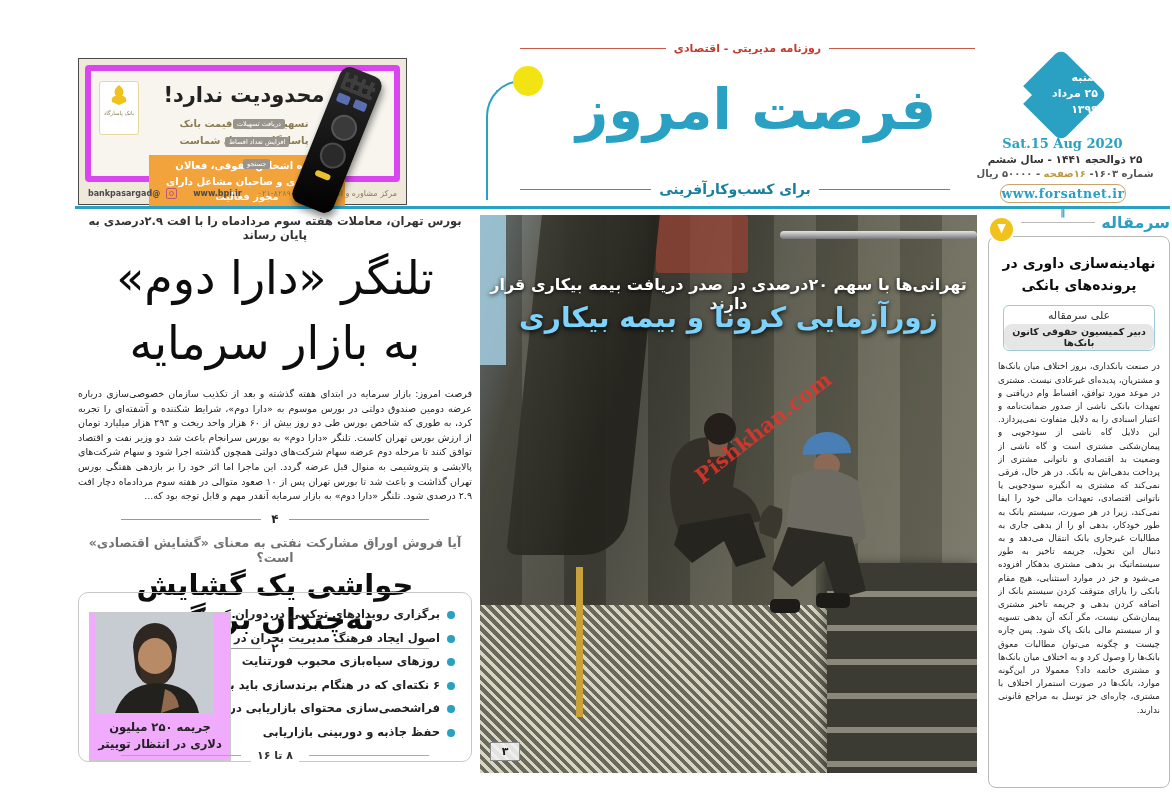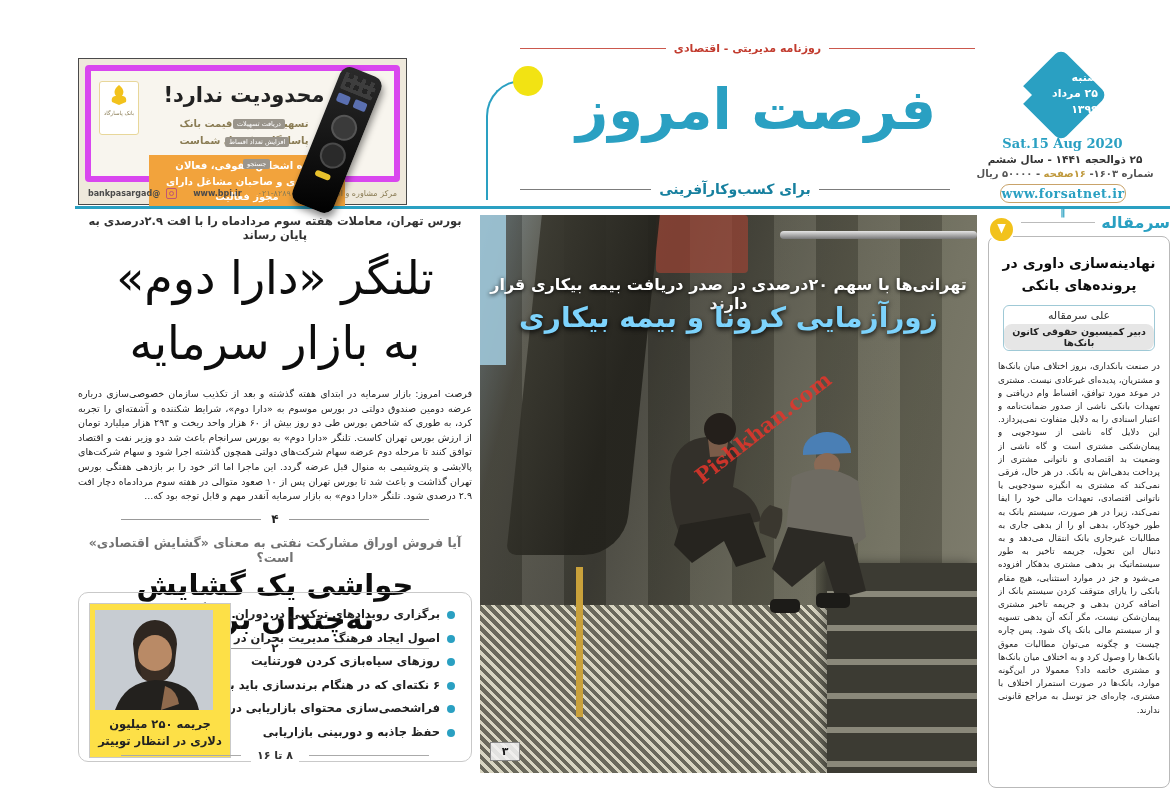--- a/index.html
+++ b/index.html
@@ -108,22 +108,22 @@
   .brief{width:26px;height:26px;border-radius:50%;background:#fff;border:1px solid #ddd;
       position:relative;margin-bottom:-16px;z-index:2;}
   .brief .case{position:absolute;left:5px;top:10px;width:16px;height:10px;background:#F2C21C;border-radius:2px;}
   .brief .handle{position:absolute;left:10px;top:6px;width:6px;height:4px;
       border:2px solid #F2C21C;border-bottom:none;border-radius:3px 3px 0 0;}
   .biz-box{border:1px solid #c9c9c9;border-radius:10px;height:168px;position:relative;margin-top:2px;}
   .biz-list{position:absolute;right:16px;top:10px;width:238px;list-style:none;margin:0;padding:0;}
   .biz-list li{position:relative;padding-right:15px;font-size:11.5px;font-weight:bold;
       line-height:23.5px;direction:rtl;text-align:right;color:#222;white-space:nowrap;}
   .biz-list .dot{position:absolute;right:0;top:8px;width:8px;height:8px;border-radius:50%;background:#2AA0C2;}
-  .photocard{position:absolute;left:10px;top:10px;width:130px;background:#fde047;
-      border:1px solid #c9c9c9;padding:6px 5px 6px;}
+  .photocard{position:absolute;left:10px;top:19px;width:130px;background:#f0abfc;
+      border:1px solid #c9c9c9;padding:0 5px 6px;}
   .pc-img{width:118px;height:100px;position:relative;overflow:hidden;
       background:linear-gradient(135deg,#d8dce0,#b9c0c8 60%,#aab2bb);}
   .pc-cap{margin-top:6px;font-size:11.5px;font-weight:bold;text-align:center;
       direction:rtl;line-height:1.5;color:#222;}
   .biz-pages{position:absolute;left:0;right:0;bottom:-1px;display:flex;align-items:center;
       justify-content:center;gap:10px;background:transparent;}
   .biz-pages .ln{width:120px;height:1px;background:#aaa;}
   .biz-pages .num{font-size:11px;font-weight:bold;color:#333;background:#fff;padding:0 6px;direction:rtl;}
 
   
@@ -271,21 +271,21 @@
       <span class="num">۲</span>
       <span class="ln"></span>
     </div>
   </section>
 
   <section class="biz">
     <div class="biz-box">
       <ul class="biz-list">
         <li><span class="dot"></span><span>برگزاری رویدادهای ترکیبی در دوران کرونا</span></li>
         <li><span class="dot"></span><span>اصول ایجاد فرهنگ مدیریت بحران در شرکت</span></li>
-        <li><span class="dot"></span><span>روزهای سیاه‌بازی کردن فورتنایت</span></li>
+        <li><span class="dot"></span><span>روزهای سیاه‌بازی محبوب فورتنایت</span></li>
         <li><span class="dot"></span><span>۶ نکته‌ای که در هنگام برندسازی باید به آنها توجه کنید</span></li>
         <li><span class="dot"></span><span>فراشخصی‌سازی محتوای بازاریابی در کسب و کار</span></li>
         <li><span class="dot"></span><span>حفظ جاذبه و دوربینی بازاریابی</span></li>
       </ul>
       <div class="photocard">
         <div class="pc-img">
           <svg width="118" height="100" viewBox="0 0 118 100">
             <rect width="118" height="100" fill="#c7ccd2"></rect>
             <path d="M38,34 a22 24 0 0 1 44,0 l-2,18 a20 20 0 0 1 -40,0 z" fill="#2e2620"></path>
             <ellipse cx="60" cy="44" rx="17" ry="19" fill="#b98a66"></ellipse>

